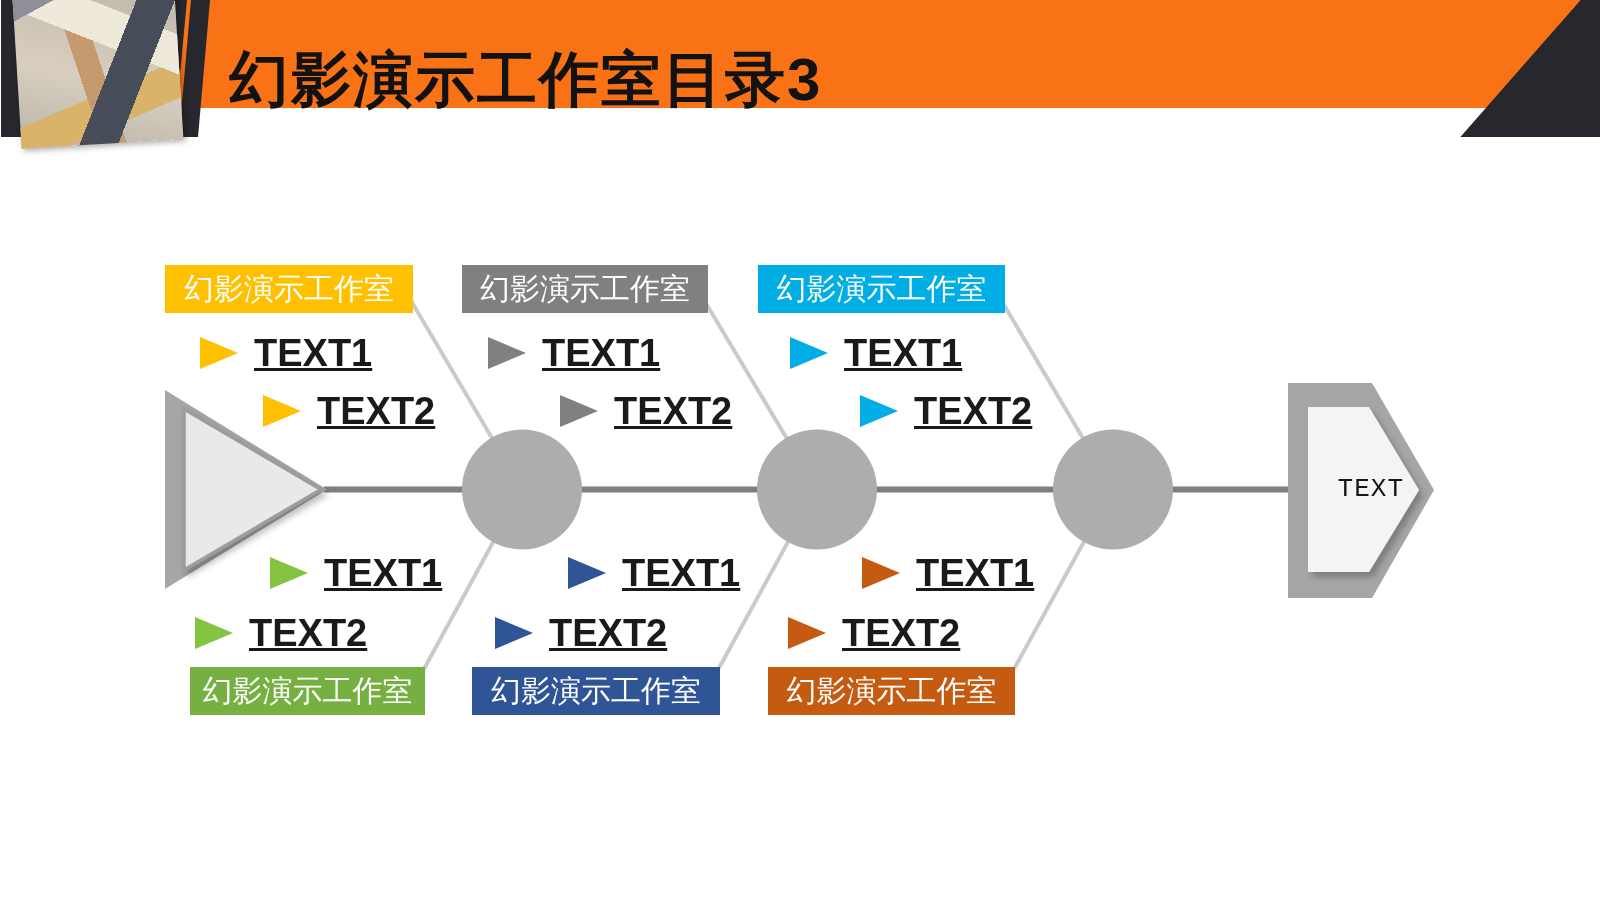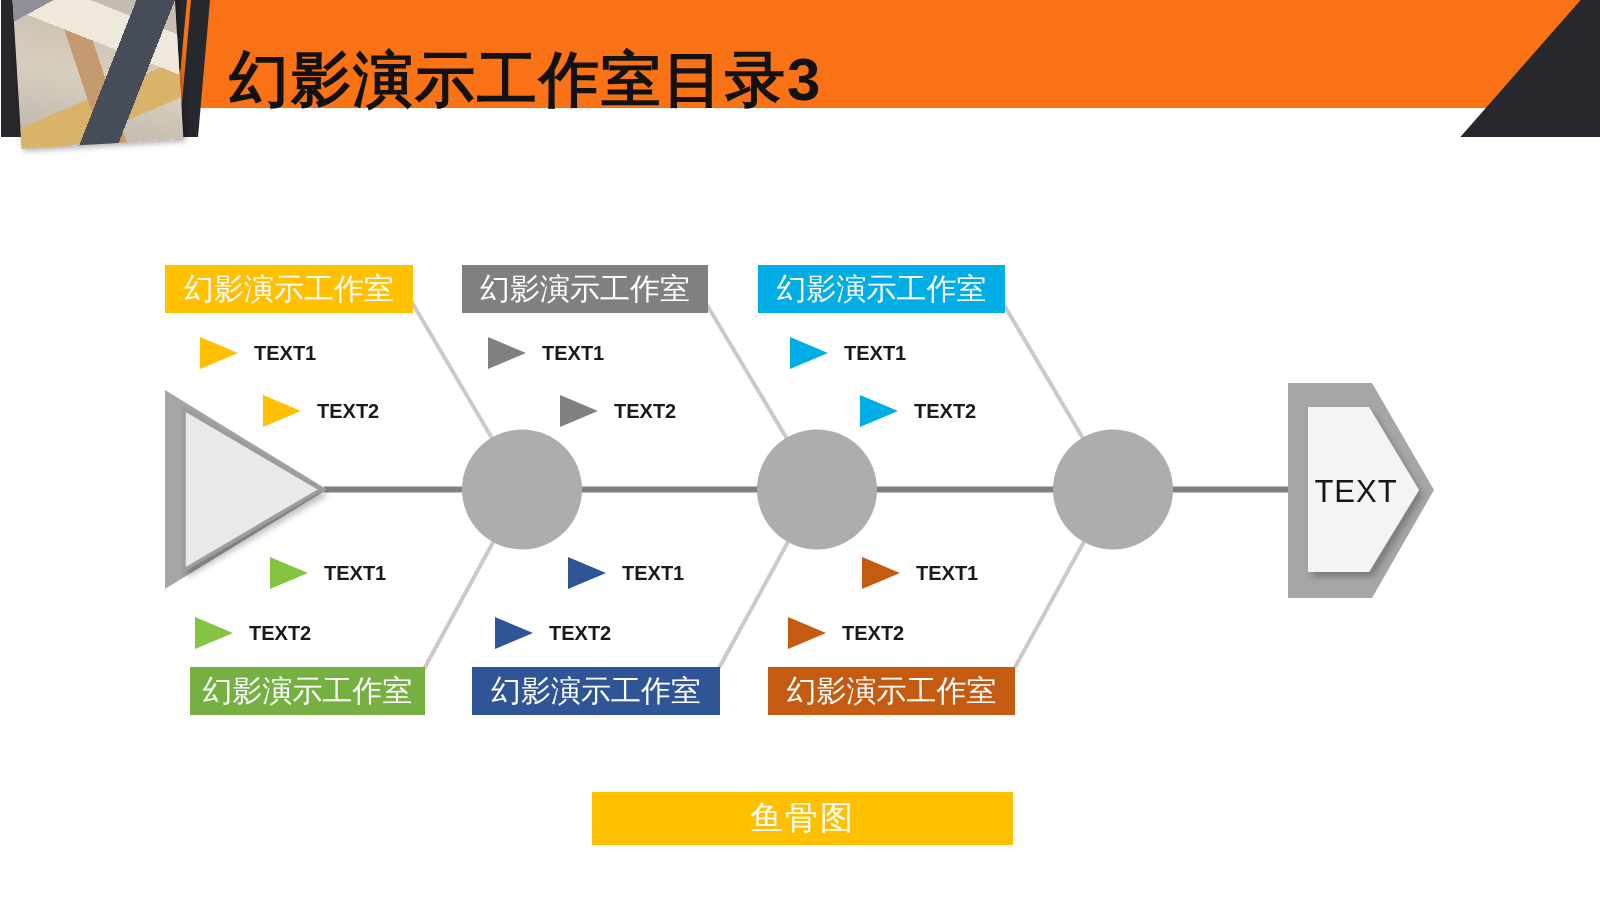--- a/index.html
+++ b/index.html
@@ -44,25 +44,25 @@
   
   .row{position:absolute;display:flex;align-items:center;gap:16px;height:34px;}
   .tri{width:0;height:0;border-top:16px solid transparent;border-bottom:16px solid transparent;
       border-left:38px solid #000;}
   .tri.amber{border-left-color:#FFC000;}
   .tri.gray{border-left-color:#808080;}
   .tri.sky{border-left-color:#00ADE4;}
   .tri.green{border-left-color:#85C440;}
   .tri.navy{border-left-color:#2F5597;}
   .tri.rust{border-left-color:#C55A11;}
-  .row .txt{font-size:20px;font-weight:bold;color:#1a1a1a;line-height:34px;}
+  .row .txt{font-size:38px;font-weight:bold;color:#1a1a1a;line-height:34px;text-decoration:underline;}
 
   
-  .tail-text{position:absolute;left:1308px;top:474px;width:96px;text-align:center;
-      font-size:31px;color:#161616;letter-spacing:1px;}
+  .tail-text{position:absolute;left:1308px;top:474px;width:96px;text-align:right;
+      font-size:26px;color:#161616;letter-spacing:1px;font-family:Liberation Mono, monospace;}
 
   
   .caption{position:absolute;left:592px;top:792px;width:421px;height:53px;background:#FFC000;
       display:flex;align-items:center;justify-content:center;color:#ffffff;font-size:33px;
       letter-spacing:2px;}
 </style>
 </head>
 <body>
 
 <div class="stage">
@@ -160,15 +160,14 @@
     <span class="tri rust"></span>
     <span class="txt">TEXT1</span>
   </div>
   <div class="row" style="left:788px;top:616px;">
     <span class="tri rust"></span>
     <span class="txt">TEXT2</span>
   </div>
 
   <div class="tail-text">TEXT</div>
 
-  <div class="caption">鱼骨图</div>
 
 </div>
 
 </body></html>

